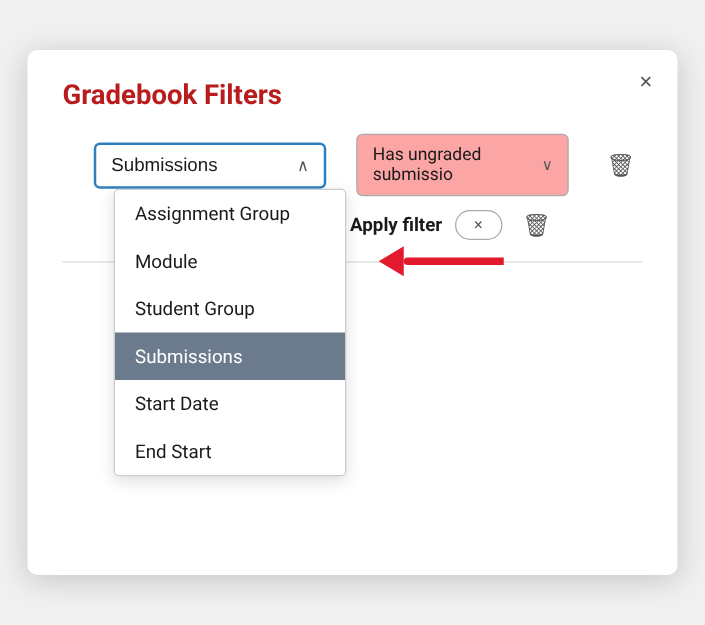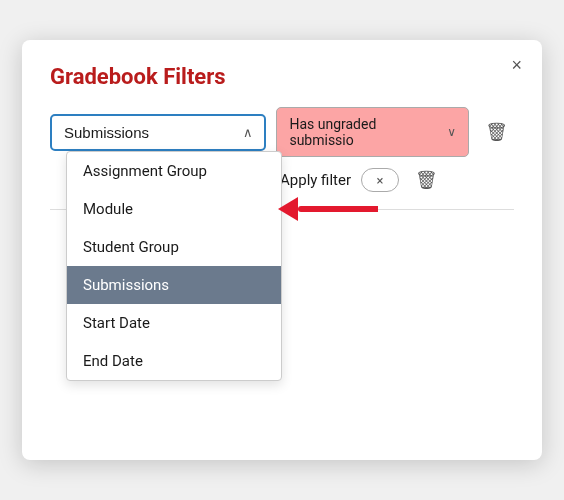--- a/index.html
+++ b/index.html
@@ -50,23 +50,24 @@
       color: #1a1a1a;
     }
     .edit-icon {
       color: #2d7fc1;
       font-size: 15px;
       cursor: pointer;
     }
     .filter-row {
       display: flex;
       align-items: center;
-      gap: 10px;
+      gap: 24px;
       margin-bottom: 8px;
       position: relative;
+      margin-left: 25px;
     }
     .dropdown-container {
       position: relative;
       width: 220px;
     }
     .dropdown-btn {
       width: 100%;
       border: 2px solid #2d7fc1;
       border-radius: 5px;
       padding: 8px 12px;
@@ -136,21 +137,21 @@
     .apply-filter-row {
       display: flex;
       align-items: center;
       gap: 10px;
       margin-top: 2px;
       margin-left: 230px;
     }
     .apply-filter-label {
       font-size: 15px;
       color: #1a1a1a;
-      font-weight: 400;
+      font-weight: 700;
     }
     .toggle-x {
       display: flex;
       align-items: center;
       justify-content: center;
       border: 1.5px solid #aaa;
       border-radius: 20px;
       width: 38px;
       height: 24px;
       background: #fff;
@@ -206,21 +207,21 @@
         <span>Submissions</span>
         <span class="chevron">∧</span>
       </button>
 
       <div class="dropdown-menu">
         <div class="dropdown-item normal">Assignment Group</div>
         <div class="dropdown-item normal">Module</div>
         <div class="dropdown-item normal">Student Group</div>
         <div class="dropdown-item selected-gray">Submissions</div>
         <div class="dropdown-item normal">Start Date</div>
-        <div class="dropdown-item normal">End Date</div>
+        <div class="dropdown-item normal">End Start</div>
       </div>
     </div>
 
     <div class="value-dropdown">
       <span>Has ungraded submissio</span>
       <span class="chev">∨</span>
     </div>
 
     <button class="trash-btn">🗑</button>
 

